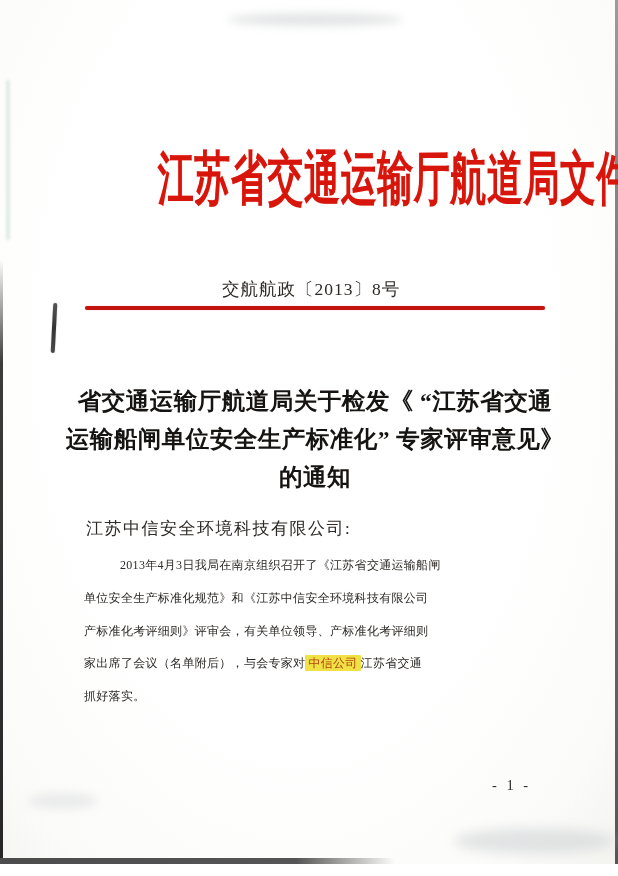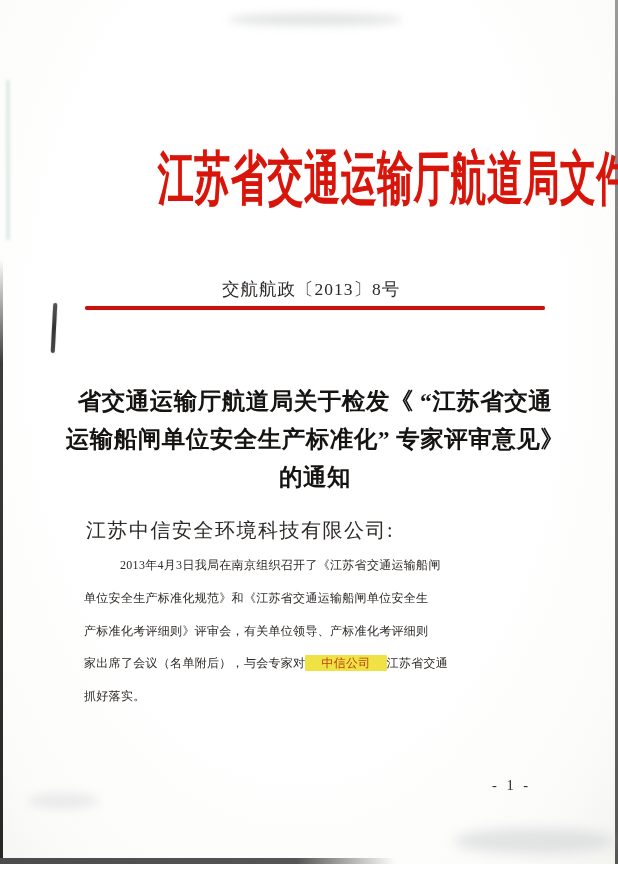--- a/index.html
+++ b/index.html
@@ -48,33 +48,33 @@
     position:absolute;top:382px;left:0;width:100%;
     text-align:center;
     font-size:23.5px;font-weight:bold;color:#161412;
     line-height:38px;letter-spacing:0.5px;
     margin-left:6px;
   }
 
   
   .salutation{
     position:absolute;top:517px;left:86px;
-    font-size:20px;color:#2c2926;letter-spacing:1.5px;
+    font-size:17px;color:#2c2926;letter-spacing:1.5px;
   }
   .body-text{
     position:absolute;top:549px;left:84px;width:478px;
     font-size:12px;color:#2c2926;line-height:32.8px;
     letter-spacing:0.3px;
   }
   .body-line{white-space:nowrap;}
   .body-line.indent{text-indent:36px;}
   .hl{
     background:var(--highlight-yellow);
     color:#b3430f;
-    padding:1px 16px;
+    padding:1px 3px;
     border-radius:1px;
   }
   .page-number{
     position:absolute;top:777px;left:492px;
     font-size:14.5px;color:#2f2c2a;letter-spacing:3px;
   }
 
   
   .art{position:absolute;pointer-events:none;}
   .edge-right{
@@ -142,21 +142,21 @@
   <div class="notice-title">
     <div class="notice-title-line">省交通运输厅航道局关于检发《 “江苏省交通</div>
     <div class="notice-title-line">运输船闸单位安全生产标准化” 专家评审意见》</div>
     <div class="notice-title-line">的通知</div>
   </div>
 
   <div class="salutation">江苏中信安全环境科技有限公司:</div>
 
   <div class="body-text">
     <div class="body-line indent">2013年4月3日我局在南京组织召开了《江苏省交通运输船闸</div>
-    <div class="body-line">单位安全生产标准化规范》和《江苏省交通运输船闸单位安全生</div>
+    <div class="body-line">单位安全生产标准化规范》和《江苏中信安全环境科技有限公司</div>
     <div class="body-line">产标准化考评细则》评审会，有关单位领导、产标准化考评细则</div>
     <div class="body-line"><span>家出席了会议（名单附后），与会专家对</span><span class="hl">中信公司</span><span>江苏省交通</span></div>
     <div class="body-line">抓好落实。</div>
   </div>
 
   <div class="page-number">- 1 -</div>
 
 </div>
 
 </body></html>

